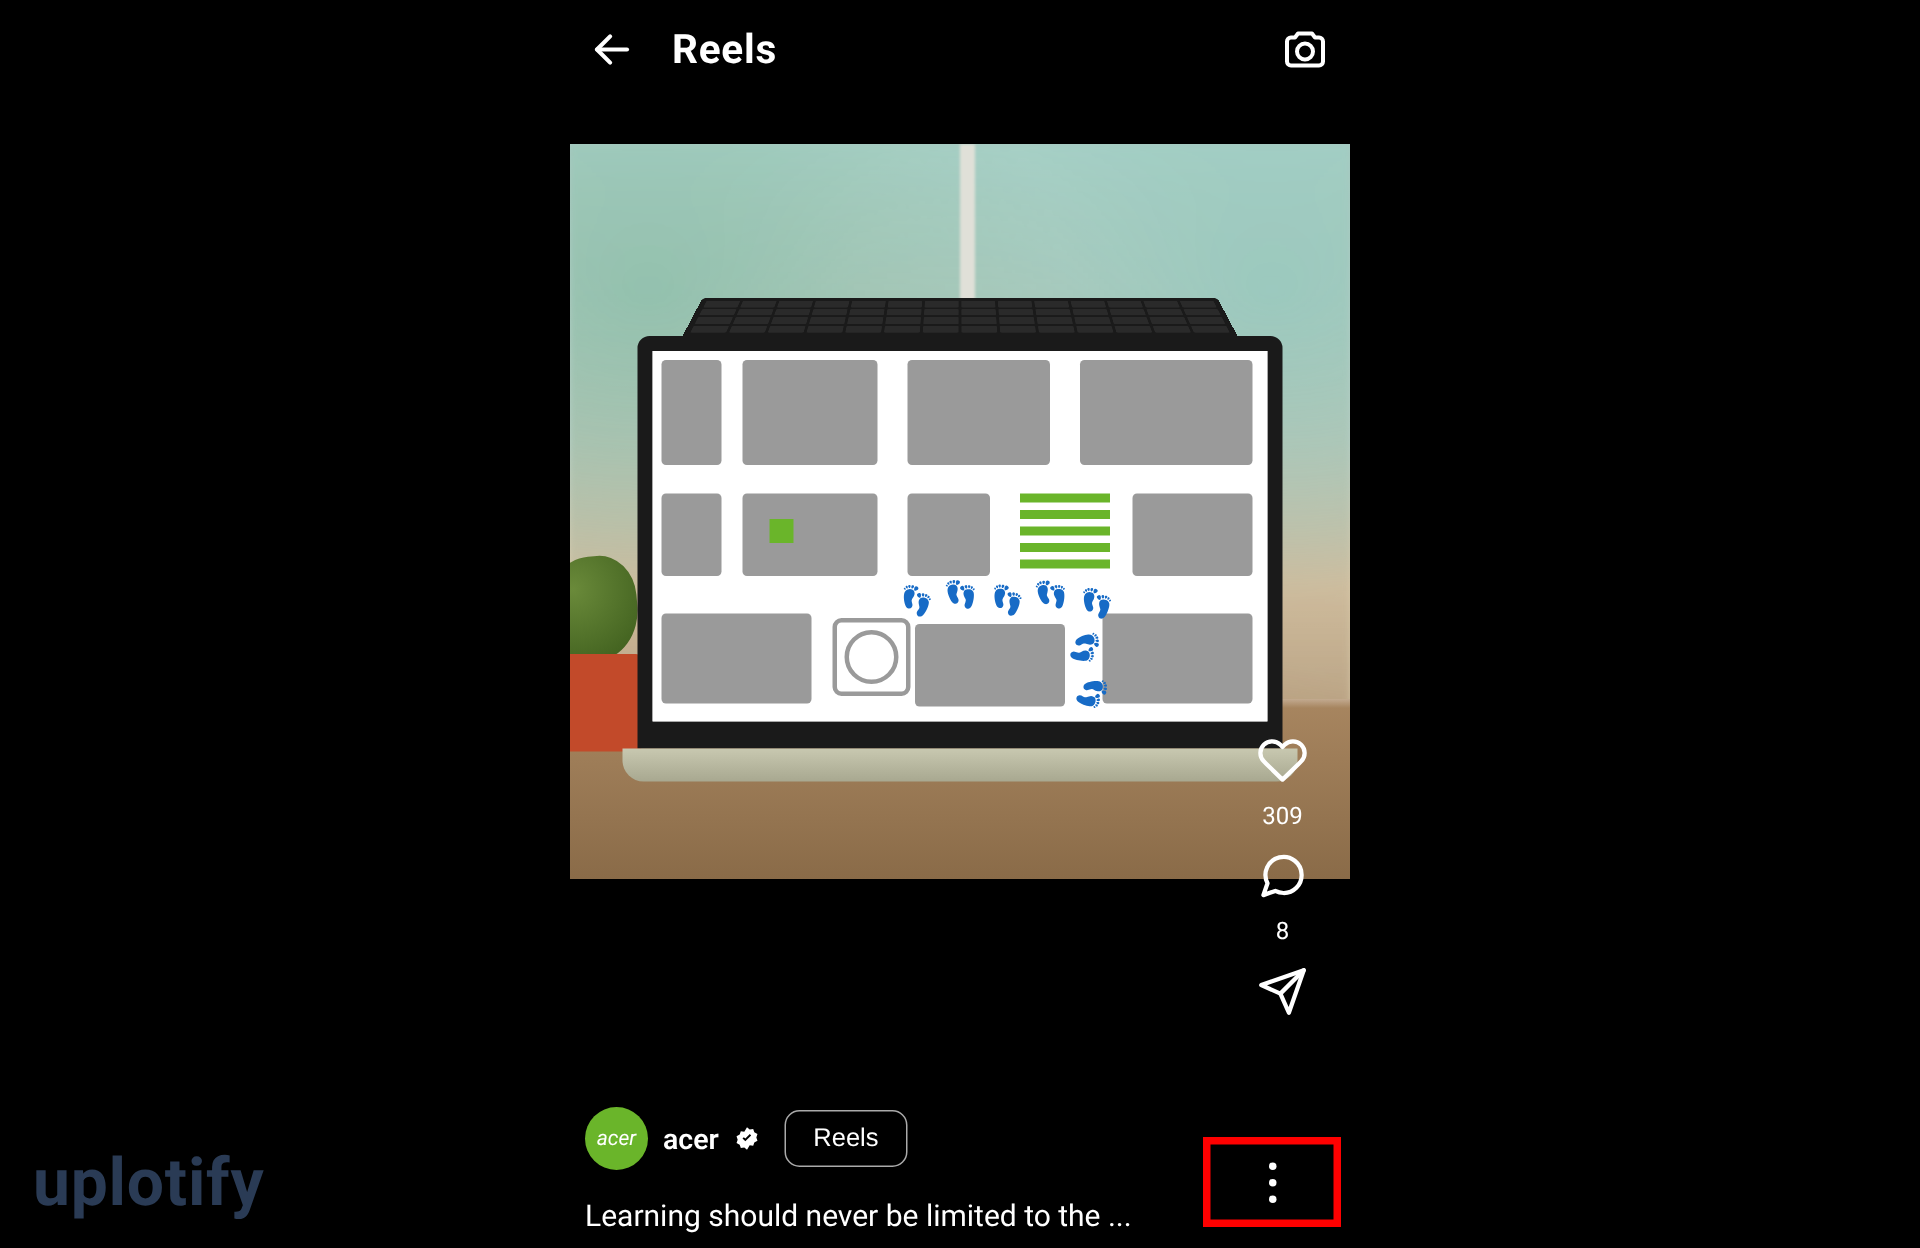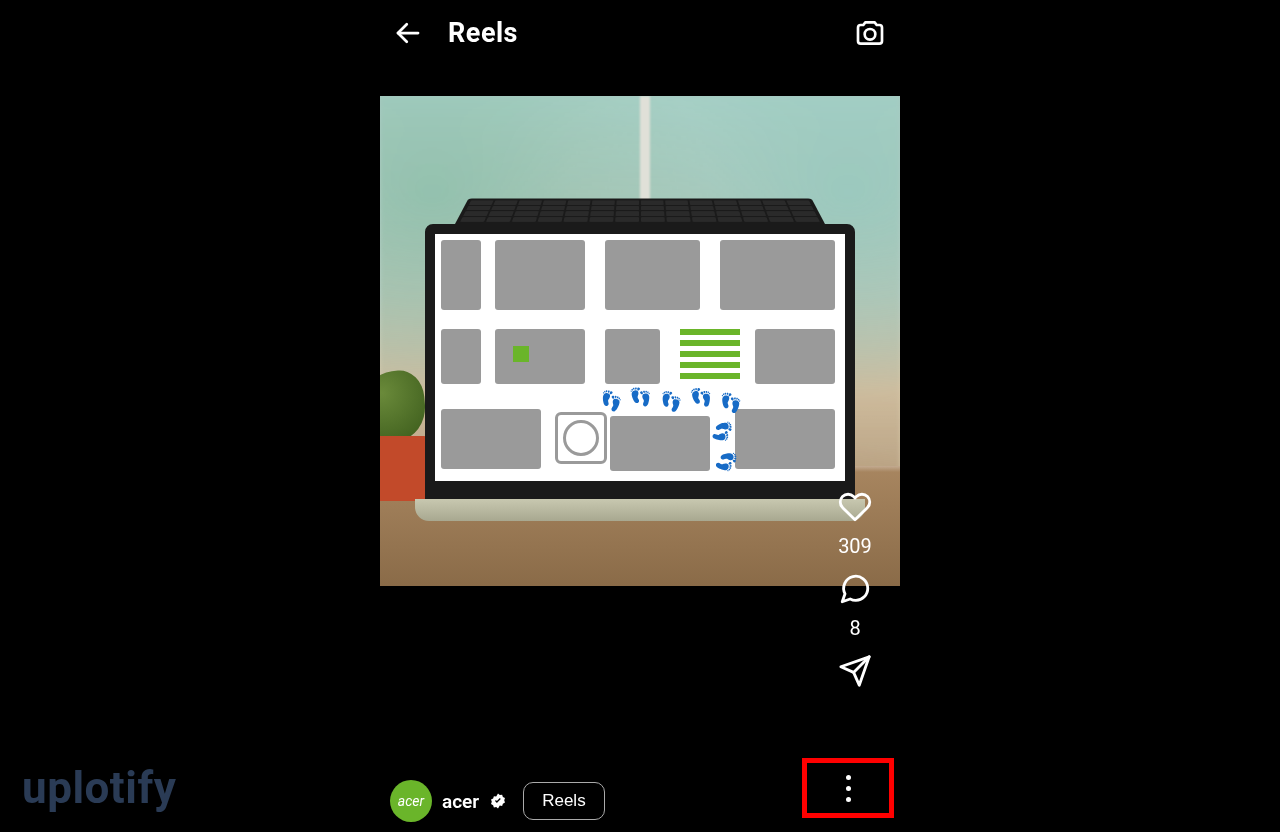--- a/index.html
+++ b/index.html
@@ -213,21 +213,21 @@
     align-items: center;
     gap: 14px;
   }
   .action-item {
     display: flex;
     flex-direction: column;
     align-items: center;
     gap: 6px;
   }
   .action-count {
-    font-size: 20px;
+    font-size: 16px;
     color: #fff;
   }
   .icon-btn {
     cursor: pointer;
   }
 
   
   .bottom-meta {
     position: absolute;
     left: 10px;
@@ -488,20 +488,21 @@
       <div class="avatar">acer</div>
       <span class="username">acer</span>
       <span class="verified">
         <svg width="18" height="18" viewBox="0 0 24 24">
           <path fill="#fff" d="M12 2l2.4 2.1 3.1-.6 1 3 2.8 1.5-1 3 1 3-2.8 1.5-1 3-3.1-.6L12 22l-2.4-2.1-3.1.6-1-3L2.7 16l1-3-1-3 2.8-1.5 1-3 3.1.6z"></path>
           <path fill="#000" d="M10.5 14.5l-2.5-2.5 1.2-1.2 1.3 1.3 4-4 1.2 1.2z"></path>
         </svg>
       </span>
       <button class="follow-btn">Reels</button>
     </div>
+    <div class="caption">Learning should never be limited to the ...</div>
   </div>
 
   <div class="more-area">
     <div class="dots">
       <span></span>
         <span></span>
         <span></span>
     </div>
     <div class="red-box"></div>
   </div>

